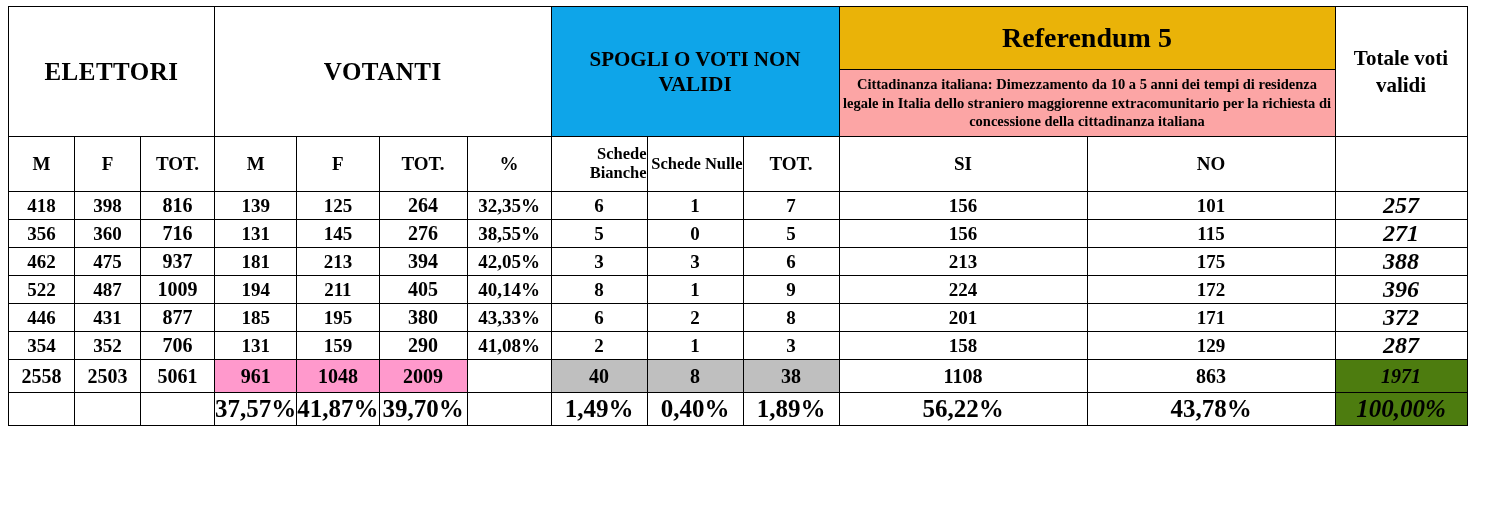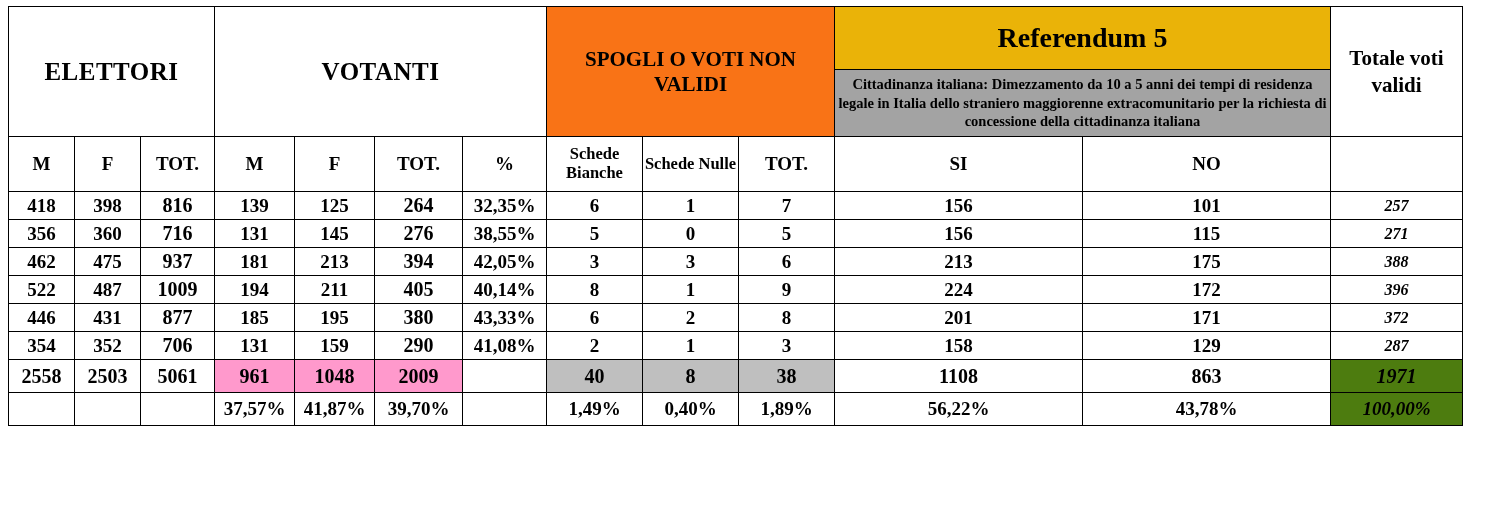--- a/index.html
+++ b/index.html
@@ -27,81 +27,82 @@
     font-weight: bold;
     color: #000000;
   }
   
   .hdr-main {
     font-size: 25px;
     letter-spacing: 0.5px;
     margin-left: 36px;
   }
   .hdr-spogli {
-    background: #f97316;
+    background: #0ea5e9;
     font-size: 21px;
     line-height: 1.18;
     padding: 0 6px;
   }
   .hdr-ref-title {
     background: #eab308;
     font-size: 28px;
     height: 62px;
   }
   .hdr-ref-sub {
-    background: #a3a3a3;
+    background: #fca5a5;
     font-size: 14.5px;
     line-height: 1.3;
     padding: 4px 6px;
     height: 66px;
     margin-top: 28px;
   }
   .hdr-totvalidi {
     font-size: 21px;
     line-height: 1.25;
     padding: 0 4px;
   }
   
   .sub {
     font-size: 19px;
     height: 54px;
   }
   .sub.small {
     font-size: 16.5px;
     line-height: 1.15;
+    text-align: right;
   }
   
   td.data {
     font-size: 19px;
     font-weight: normal;
     height: 27px;
   }
   td.data.b {
     font-weight: bold;
     font-size: 20px;
     font-family: Liberation Serif, serif;
   }
   td.data.ital {
     font-weight: bold;
     font-style: italic;
-    font-size: 16px;
+    font-size: 24px;
   }
   
   td.tot {
     font-size: 20px;
     font-weight: bold;
     height: 32px;
     margin-left: 24px;
   }
   td.pink { background: #ff99cc; font-family: Liberation Serif, serif; }
   td.gray { background: #bfbfbf; }
   td.yellowlite { background: #4d7c0f; font-style: italic; }
   td.none { border: none; background: #ffffff; }
   td.perc {
-    font-size: 19px;
+    font-size: 25px;
     font-weight: bold;
     height: 32px;
   }
 </style>
 </head>
 <body>
 
 <table class="results">
   <colgroup>
     <col style="width:66px">

